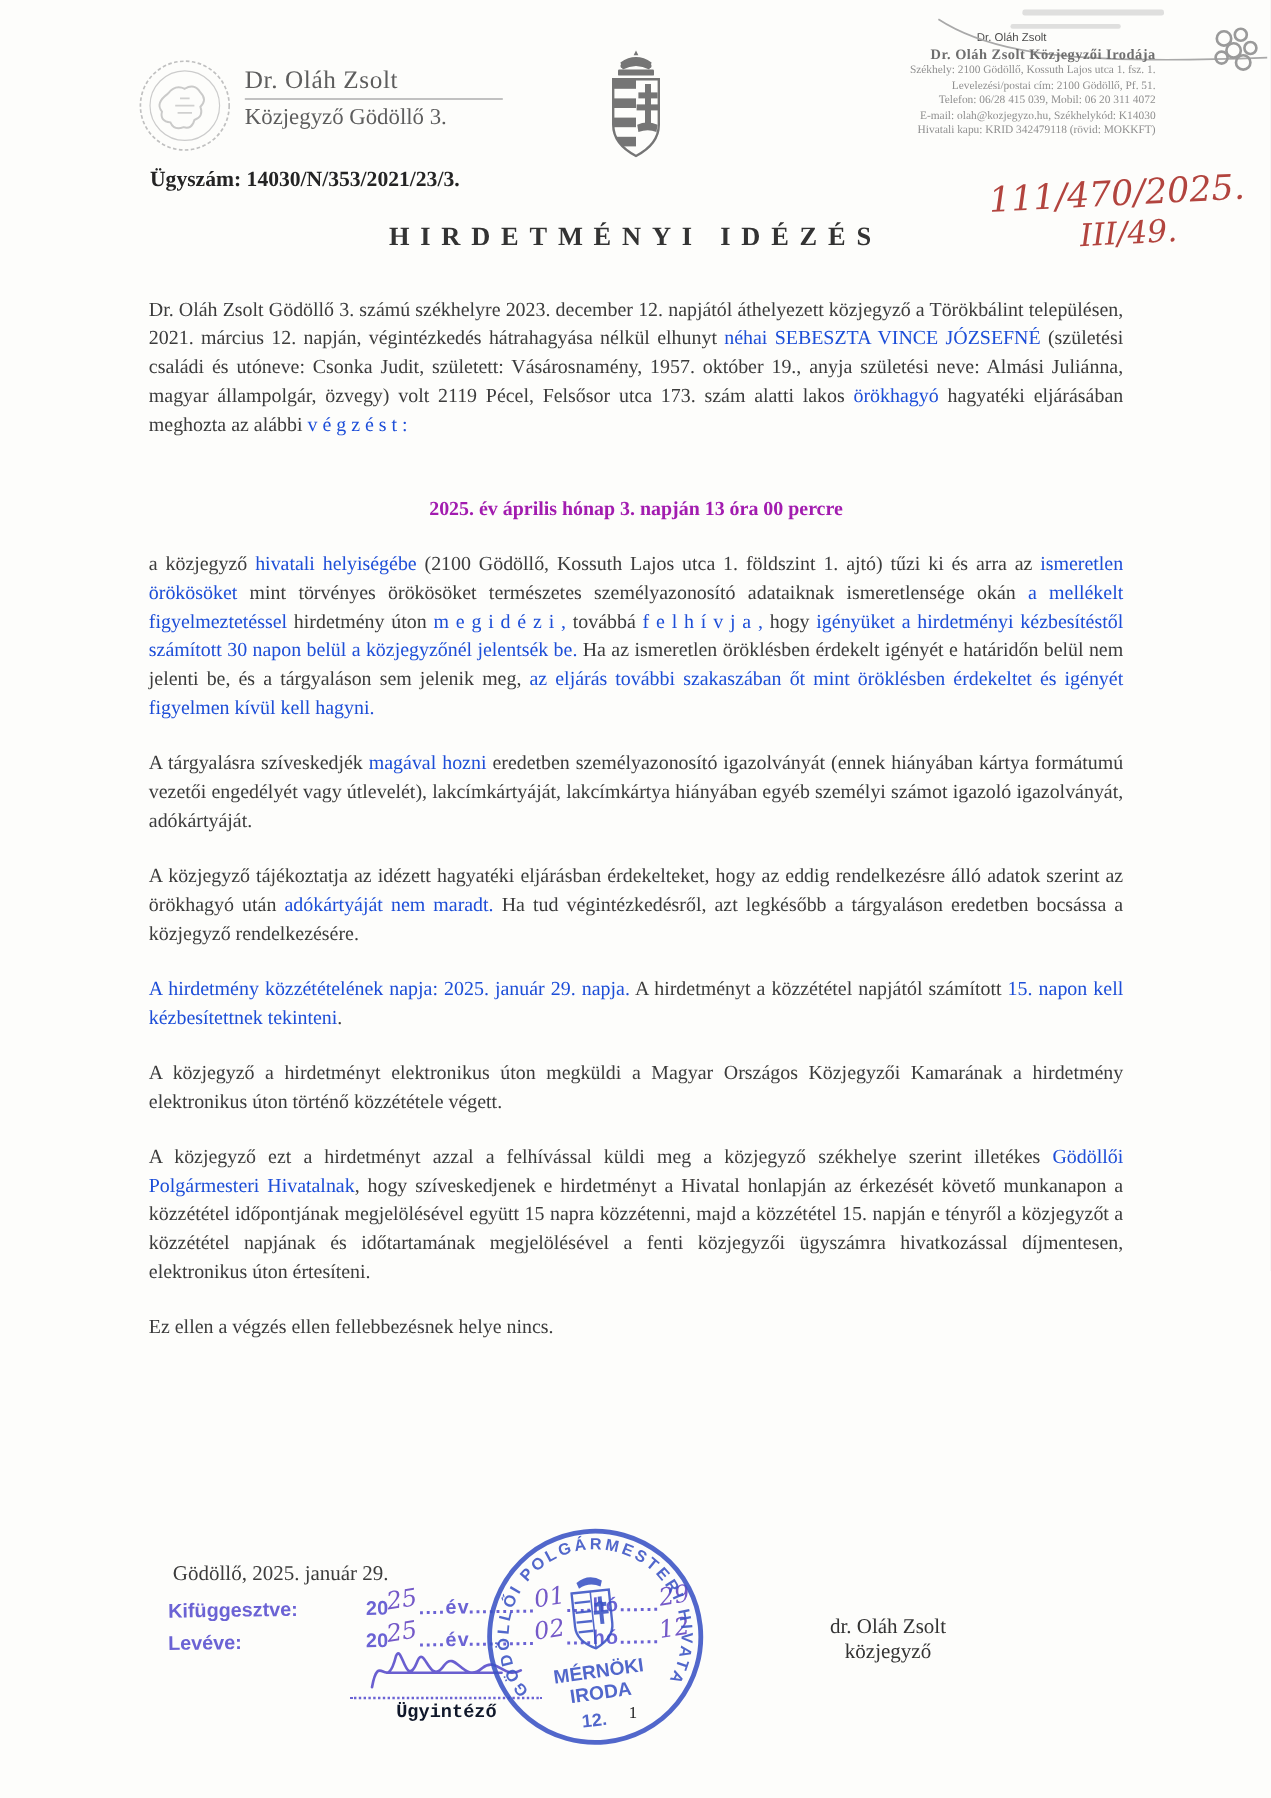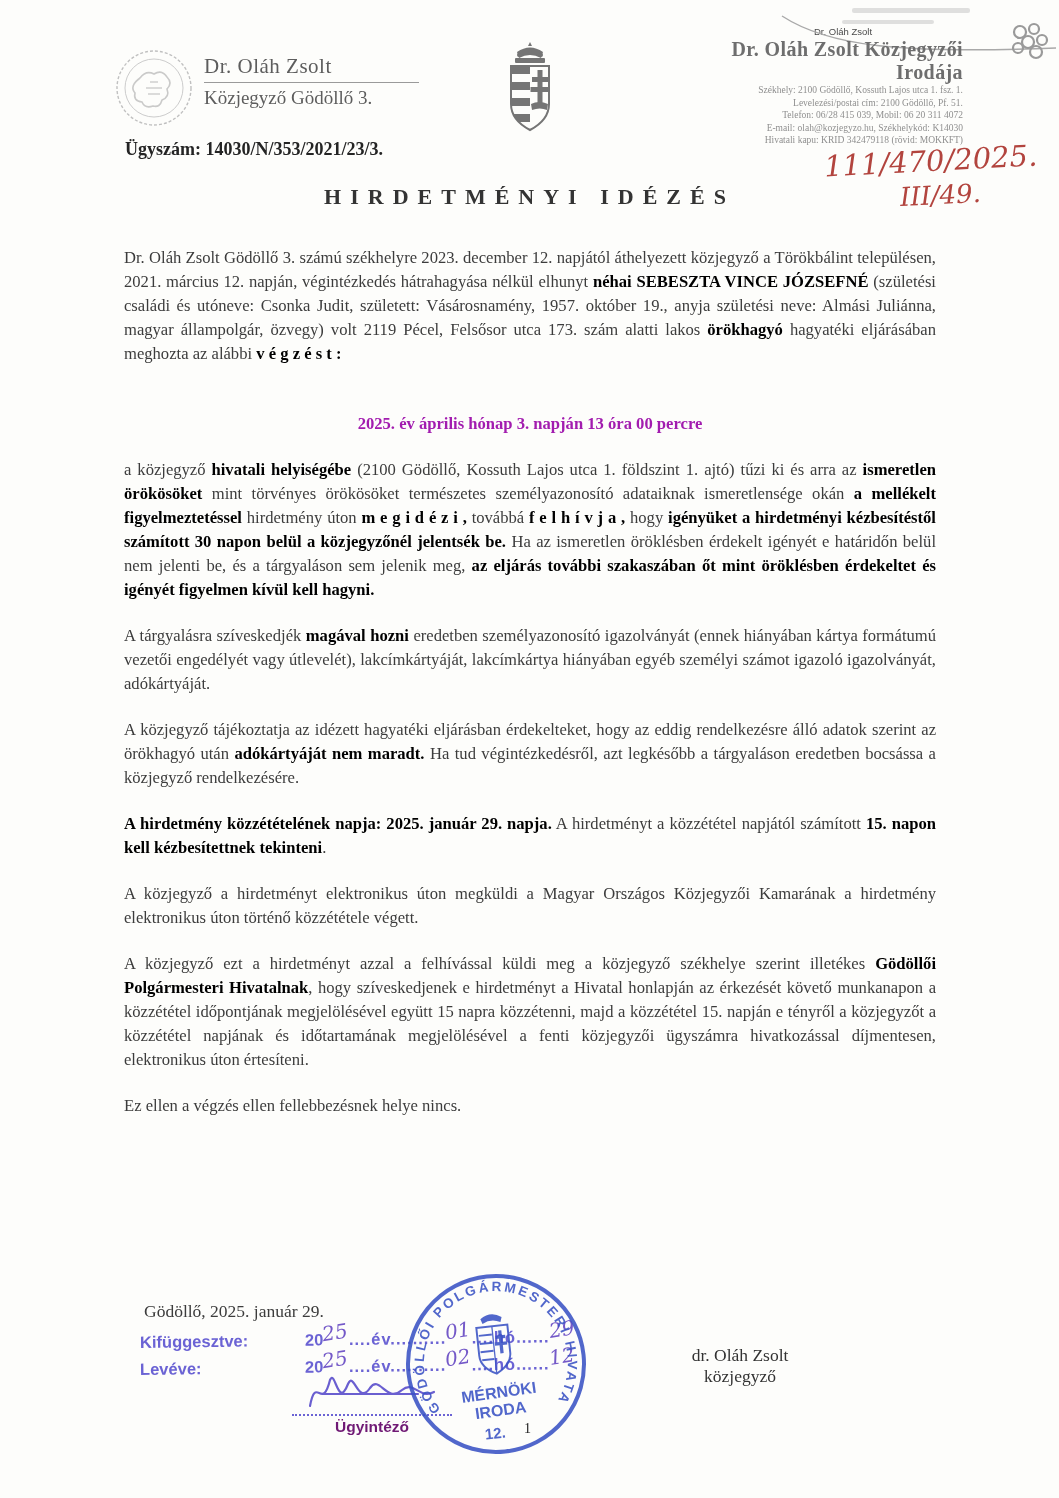--- a/index.html
+++ b/index.html
@@ -8,48 +8,48 @@
     font-family:"Liberation Serif","DejaVu Serif",serif; color:#3c3c3c;
     overflow:hidden; margin:0 auto;
   }
   
   .notary-seal{position:absolute; left:110px; top:48px;}
   .hdr-left{position:absolute; left:204px; top:54px; color:#5d5d5d;}
   .hdr-left .name{font-size:21px; letter-spacing:.5px; padding-bottom:3px; border-bottom:1.5px solid #9a9a9a; display:inline-block; min-width:215px;}
   .hdr-left .role{font-size:19px; margin-top:4px;}
   .arms-grey{position:absolute; left:501px; top:40px;}
   .hdr-right{position:absolute; right:96px; top:38px; text-align:right; width:270px;}
-  .hdr-right .office{font-size:20px; font-weight:bold; color:#6e6e6e; letter-spacing:.4px;}
+  .hdr-right .office{font-size:12px; font-weight:bold; color:#6e6e6e; letter-spacing:.4px;}
   .hdr-right .line{font-size:9.5px; color:#8f8f8f; line-height:12.5px;}
   .hdr-mini-label{position:absolute; left:814px; top:26px; font-family:"Liberation Sans",sans-serif; font-size:9.5px; color:#4a4a4a;}
   .fade-bar{position:absolute; background:#c7c7c7; opacity:.55; border-radius:2px;}
   .arc-svg{position:absolute; left:778px; top:2px;}
   .corner-cluster{position:absolute; left:1006px; top:20px;}
   .case-line{position:absolute; left:125px; top:139px; font-size:18px; font-weight:bold; color:#242424;}
   .hw-red{position:absolute; font-family:"DejaVu Serif",serif; font-style:italic; color:#b2443e; transform:rotate(-3deg);}
   .hw-red.l1{left:824px; top:144px; font-size:29px;}
   .hw-red.l2{left:900px; top:180px; font-size:26px;}
   
   .doc-title{position:absolute; left:0; top:184px; width:100%; text-align:center;
     font-size:22px; font-weight:bold; letter-spacing:9px; color:#333;}
   .doc-body{position:absolute; left:124px; top:246px; width:812px; font-size:16.6px; line-height:24px; text-align:justify;}
   .doc-body p{margin:0 0 22px 0;}
   .doc-body p.sp-bottom{margin-bottom:46px;}
   .doc-body p.center-bold{text-align:center; font-weight:bold; color:#a21caf;}
-  .doc-body .b{font-weight:bold; color:#000000;}
+  .doc-body .b{font-weight:normal; color:#1d4ed8;}
   .date-line{position:absolute; left:144px; top:1301px; font-size:17.5px;}
   .stamp-row{position:absolute; left:140px; font-family:"Liberation Sans",sans-serif; font-weight:bold;
     color:#6b63d4; font-size:16.5px; transform:rotate(-.8deg); white-space:nowrap;}
   .stamp-row .lbl{display:inline-block; width:165px;}
   .stamp-row .dots{letter-spacing:1px;}
   .hw-blue{display:inline-block; font-family:"DejaVu Serif",serif; font-style:italic; color:#7459c8;
     font-size:20px; transform:rotate(-8deg) translateY(-6px); font-weight:normal;}
   .sig-block{position:absolute; left:292px; top:1372px; width:160px; text-align:center;}
   .sig-dots{border-bottom:2px dotted #6b63d4; height:42px;}
-  .sig-label{font-family:Liberation Sans, sans-serif; font-weight:bold; color:#701a75; font-size:15.5px; margin-top:2px;}
+  .sig-label{font-family:Liberation Mono, monospace; font-weight:bold; color:#0f172a; font-size:15.5px; margin-top:2px;}
   .sig-svg{position:absolute; left:10px; top:-6px;}
   .round-stamp{position:absolute; left:398px; top:1266px; transform:rotate(-6deg);}
   .signer{position:absolute; left:635px; top:1345px; width:210px; text-align:center; font-size:17.5px; color:#333;}
   .page-num{position:absolute; left:524px; top:1421px; font-size:14px; color:#222;}
 </style>
 </head>
 <body>
 
 <div class="page">
 

